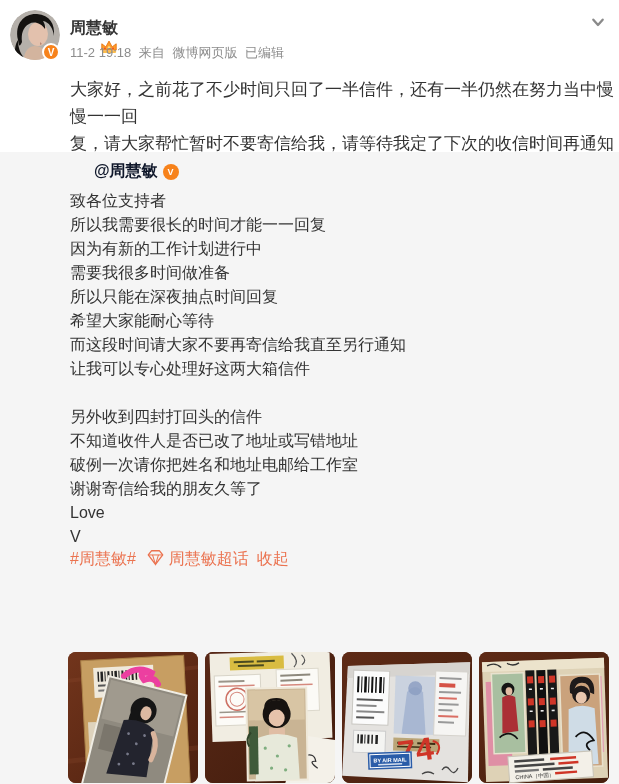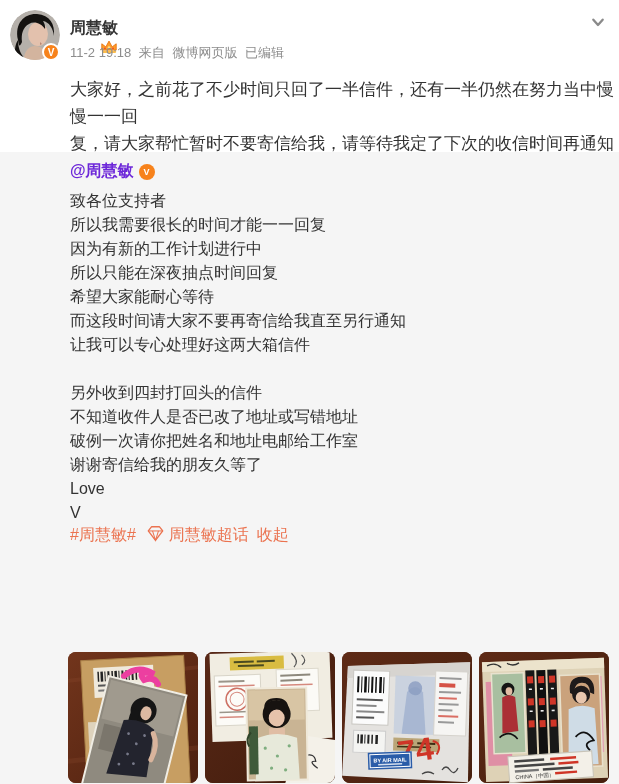--- a/index.html
+++ b/index.html
@@ -22,21 +22,21 @@
 
   
   .post-text { position:absolute; left:70px; top:76px; width:545px; }
   .pline { font-size:17px; line-height:27px; color:#333; white-space:pre-wrap; }
   .pline-last { display:flex; align-items:center; }
   .hands { display:inline-block; width:24px; height:22px; margin-left:16px; }
 
   
   .quote { position:absolute; left:0; top:152px; width:619px; height:632px; background:#f5f5f5; }
   .q-author-row { position:absolute; left:70px; top:9px; display:flex; align-items:center; }
-  .q-author { font-size:16px; font-weight:700; color:#6d28d9; cursor:pointer; }
+  .q-author { font-size:16px; font-weight:700; color:#0f172a; cursor:pointer;margin-left:24px; }
   .v-badge-sm { margin-left:5px; width:16px; height:16px; border-radius:50%; background:#f7821b;
                 color:#fff; font-size:9px; font-weight:700; display:flex; align-items:center; justify-content:center; }
   .q-lines { position:absolute; left:70px; top:37px; width:520px; }
   .qline { min-height:24px; line-height:24px; font-size:16px; color:#333; white-space:pre-wrap; }
   .tag-row { display:flex; align-items:flex-start; height:24px; font-size:16px; color:#eb7350; }
   .tag-row .lnk { cursor:pointer; }
   .gem { width:19px; height:17px; margin:0 4px 0 10px; }
   .collapse-lnk { margin-left:8px; }
 
   
@@ -106,20 +106,21 @@
   <div class="quote">
     <div class="q-author-row">
       <span class="q-author">@周慧敏</span>
       <span class="v-badge-sm">V</span>
     </div>
 
     <div class="q-lines">
       <div class="qline">致各位支持者</div>
       <div class="qline">所以我需要很长的时间才能一一回复</div>
       <div class="qline">因为有新的工作计划进行中</div>
+      <div class="qline">需要我很多时间做准备</div>
       <div class="qline">所以只能在深夜抽点时间回复</div>
       <div class="qline">希望大家能耐心等待</div>
       <div class="qline">而这段时间请大家不要再寄信给我直至另行通知</div>
       <div class="qline">让我可以专心处理好这两大箱信件</div>
       <div class="qline"></div>
       <div class="qline">另外收到四封打回头的信件</div>
       <div class="qline">不知道收件人是否已改了地址或写错地址</div>
       <div class="qline">破例一次请你把姓名和地址电邮给工作室</div>
       <div class="qline">谢谢寄信给我的朋友久等了</div>
       <div class="qline">Love</div>

